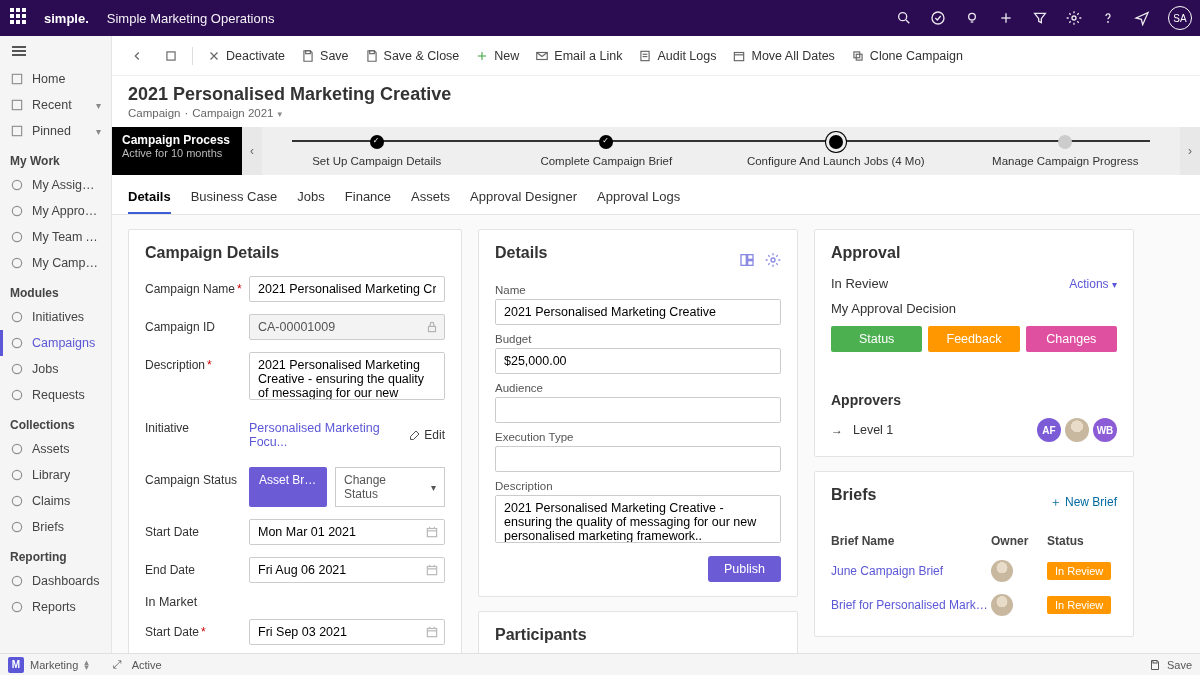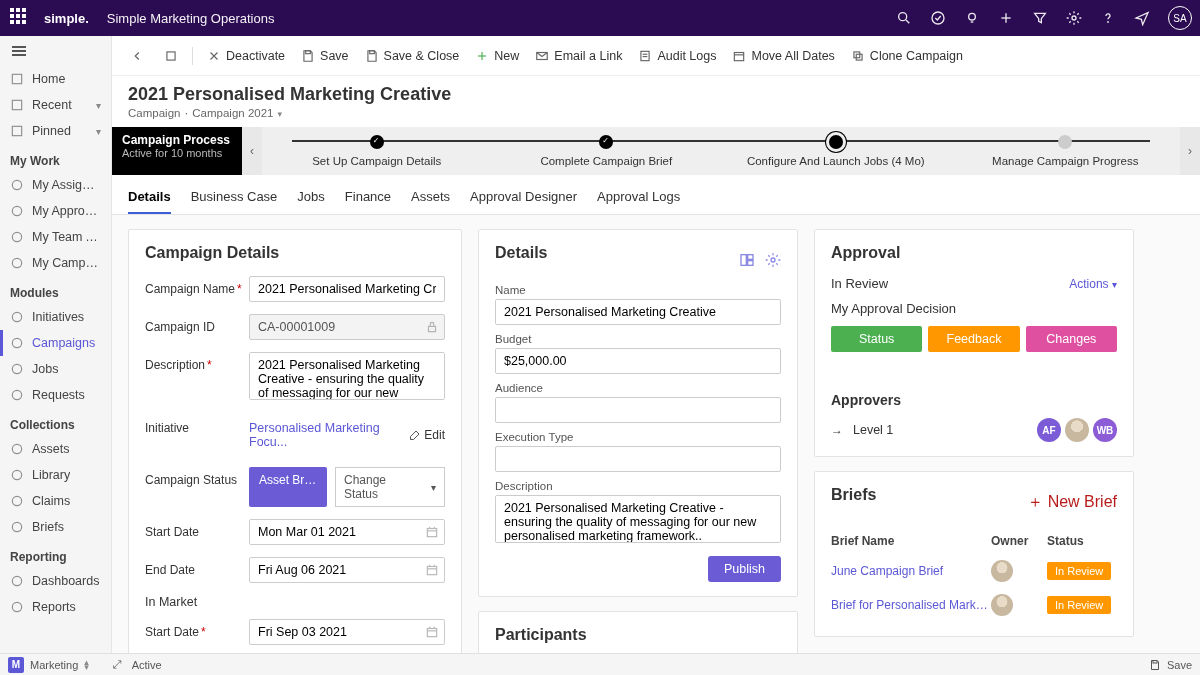--- a/index.html
+++ b/index.html
@@ -111,21 +111,21 @@
 .aplvl { display: flex; align-items: center; gap: 10px; font-size: 12.5px; }
 .aplvl .arrow { font-size: 12px; }
 .aplvl .avs { margin-left: auto; display: flex; gap: 4px; }
 .av { width: 24px; height: 24px; border-radius: 50%; display: flex; align-items: center; justify-content: center; font-size: 10px; font-weight: 600; color: #fff; }
 .av.af { background: #7b5cd6; }
 .av.img { background: #d0c8b8; background-image: radial-gradient(circle at 50% 35%, #e8dcc8 30%, #c8b8a0 31%); }
 .av.wb { background: #8b5cd6; }
 
 
 .briefhead { display: flex; align-items: center; }
-.briefhead .newb { margin-left: auto; color: #b91c1c; font-size: 16px; cursor: pointer; }
+.briefhead .newb { margin-left: auto; color: #0369a1; font-size: 12px; cursor: pointer; }
 .btable { margin-top: 10px; }
 .bheadrow { display: flex; font-size: 12px; font-weight: 600; color: #444; padding: 6px 0; }
 .bheadrow .bc1 { width: 160px; }
 .bheadrow .bc2 { width: 56px; }
 .bheadrow .bc3 { flex: 1; }
 .brow { display: flex; align-items: center; padding: 6px 0; }
 .brow .bc1 { width: 160px; color: #5b57d6; font-size: 12px; cursor: pointer; white-space: nowrap; overflow: hidden; text-overflow: ellipsis; }
 .brow .bc2 { width: 56px; }
 .brow .bc3 { flex: 1; }
 .bstatus { background: #ff9800; color: #fff; font-size: 11px; padding: 3px 8px; border-radius: 2px; display: inline-block; }

